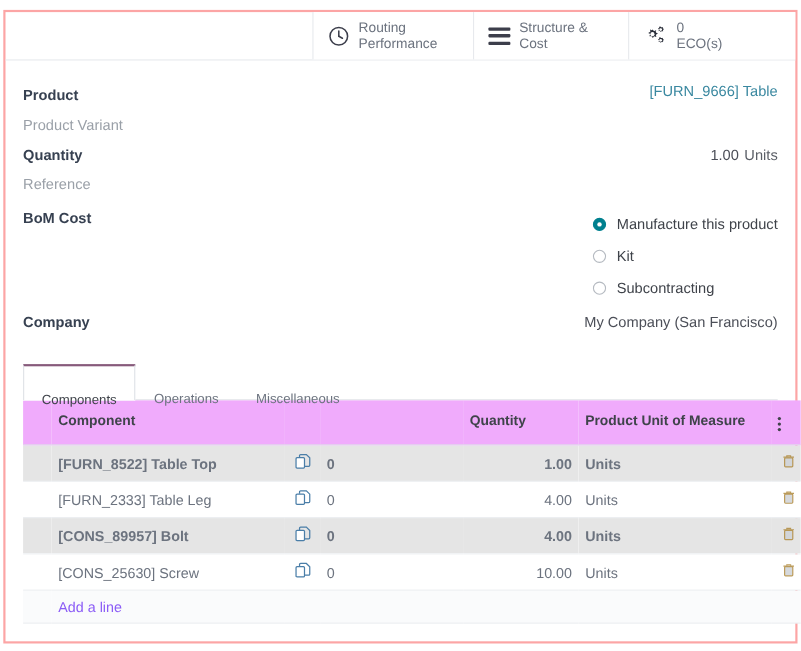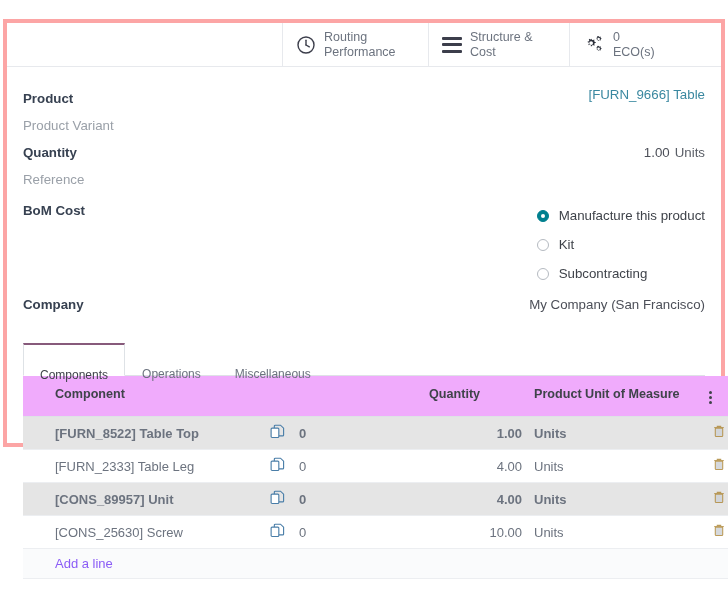--- a/index.html
+++ b/index.html
@@ -10,25 +10,25 @@
     -webkit-font-smoothing: antialiased;
   }
   .page {
     position: relative;
     width: 728px; height: 592px;
     background: #ffffff;
     overflow: hidden;
   }
   .sheet {
     position: absolute;
-    left: 3px; top: 19px;
+    left: 3px; top: 9px;
     width: 722px;
-    height: 428px;
+    height: 576px;
     background: #ffffff;
-    border: 4px solid #fca5a5;
+    border: 2px solid #fca5a5;
     box-sizing: border-box;
   }
 
   
   .button-box {
     display: flex;
     justify-content: flex-end;
     align-items: stretch;
     height: 44px;
     border-bottom: 1px solid #e7e9ed;
@@ -433,21 +433,21 @@
                 <path d="M1.2 2.6h9.6" stroke="#b08a3e" stroke-width="1.1"></path>
                 <path d="M4.3 2.4V1.4h3.4v1" fill="none" stroke="#b08a3e" stroke-width="1.1"></path>
                 <rect x="2.3" y="3.2" width="7.4" height="8.3" rx="0.8" fill="#cfd3d8" stroke="#b08a3e" stroke-width="1.1"></rect>
               </svg>
             </span>
           </td>
         </tr>
 
         <tr class="row-odd">
           <td></td>
-          <td class="cell-name">[CONS_89957] Unit</td>
+          <td class="cell-name">[CONS_89957] Bolt</td>
           <td class="col-attach">
             <span class="attach-icon">
               <svg width="15" height="15" viewBox="0 0 16 16">
                 <rect x="1.2" y="4.4" width="8.2" height="10" rx="1" fill="#ffffff" stroke="#4a7ea8" stroke-width="1.2"></rect>
                 <path d="M4.6 4.2V2.3a1 1 0 0 1 1-1h5.6l3.3 3.2v7.2a1 1 0 0 1-1 1H9.6" fill="none" stroke="#4a7ea8" stroke-width="1.2"></path>
               </svg>
             </span>
           </td>
           <td class="cell-zero">0</td>
           <td class="cell-qty">4.00</td>

